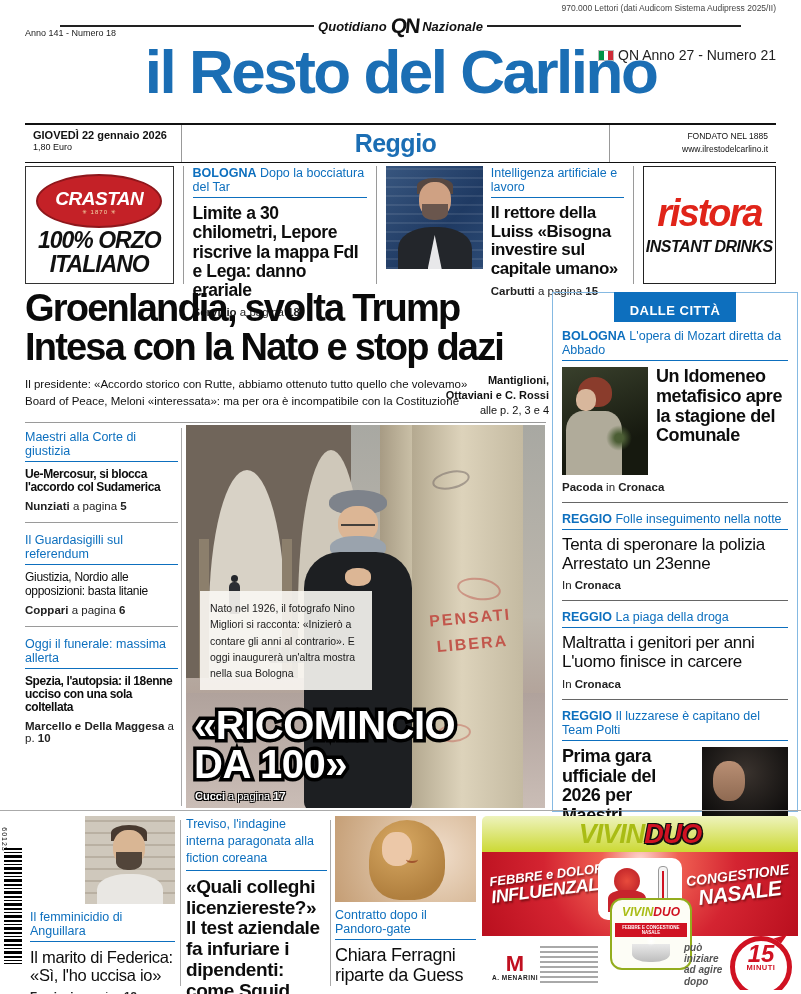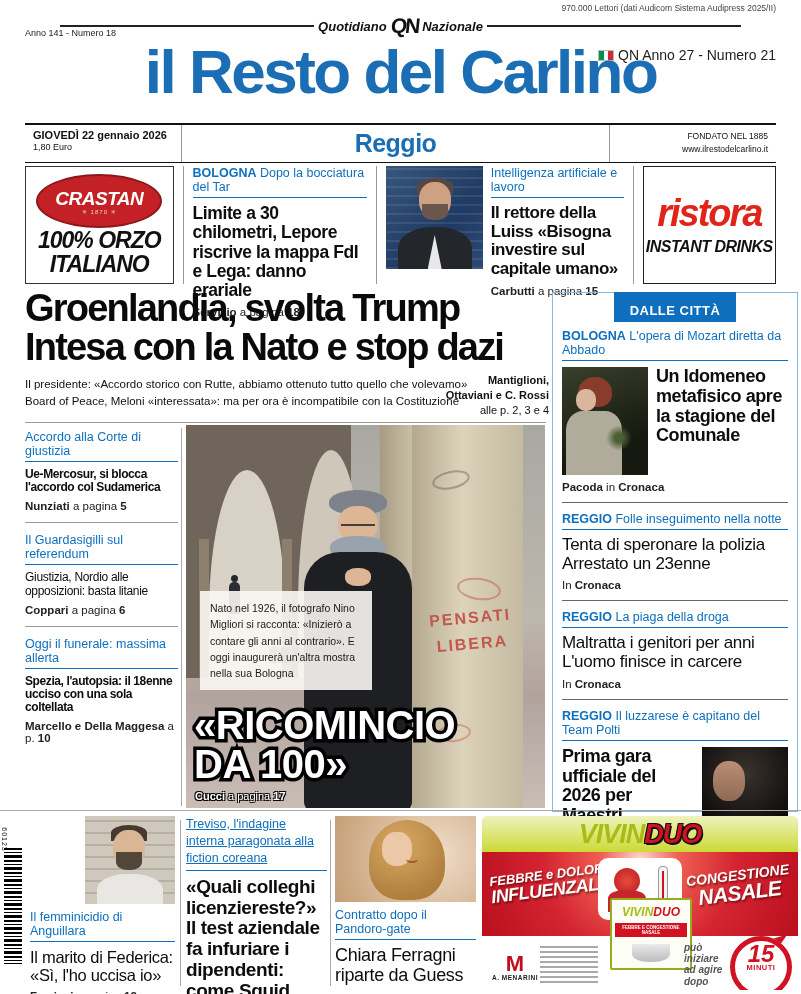--- a/index.html
+++ b/index.html
@@ -136,21 +136,21 @@
   .ph-husband .head{position:absolute;top:14px;left:28px;width:32px;height:36px;background:#d9b694;border-radius:45%;}
   .ph-husband .hair{position:absolute;top:9px;left:26px;width:36px;height:16px;background:#47392f;border-radius:50% 50% 0 0;}
   .ph-husband .beard{position:absolute;top:36px;left:31px;width:26px;height:18px;background:#52453a;border-radius:0 0 45% 45%;}
   .ph-husband .shoulders{position:absolute;bottom:-4px;left:12px;width:66px;height:34px;background:#e9e7e3;border-radius:45% 45% 0 0;}
   .ph-ferragni{width:141px;height:86px;margin-bottom:6px;background:radial-gradient(circle at 72% 45%,#f0ddca 0%,#dcc0a2 45%,#c49d74 100%);}
   .ph-ferragni .hair{position:absolute;top:4px;left:34px;width:76px;height:80px;background:radial-gradient(circle at 40% 30%,#d8a963,#b07f3e 75%);border-radius:50% 50% 40% 40%;}
   .ph-ferragni .face{position:absolute;top:16px;left:62px;width:30px;height:34px;background:#ecc8a8;border-radius:45%;}
   .ph-ferragni .smile{position:absolute;top:40px;left:71px;width:12px;height:5px;border-bottom:2px solid #a0542e;border-radius:50%;}
   .hl-bot{font-size:16.5px;}
   .hl-bot3{font-size:18px;}
-  .kick2{line-height:1.35;text-decoration:underline;}
+  .kick2{line-height:1.35;}
   
   .vivin{position:absolute;top:816px;left:482px;width:316px;height:174px;border-radius:5px;overflow:hidden;}
   .vv-top{position:absolute;top:0;left:0;right:0;height:36px;background:linear-gradient(180deg,#eef3bd,#ccd934);
           display:flex;align-items:center;justify-content:center;}
   .vv-brand-a{font-size:27px;font-weight:900;font-style:italic;letter-spacing:-1px;color:#a9bc14;}
   .vv-brand-b{font-size:27px;font-weight:900;font-style:italic;letter-spacing:-1px;color:#d01222;
               text-shadow:1.5px 1.5px 0 #111,-1px 1px 0 #111,1px -1px 0 #111,-1px -1px 0 #111;}
   .vv-red{position:absolute;top:36px;left:0;right:0;height:84px;
           background:radial-gradient(circle at 50% 10%,#ffd9d2 0%,#ef5f52 22%,#d42431 55%,#b90f1e 100%);}
   .vv-left{position:absolute;top:52px;left:8px;transform:rotate(-7deg);color:#fff;font-style:italic;font-weight:900;line-height:1;text-shadow:1px 2px 2px rgba(60,0,0,0.55);}
@@ -161,21 +161,21 @@
   .vv-head{position:absolute;top:10px;left:16px;width:26px;height:26px;background:radial-gradient(circle,#e84b3c,#b71b24);border-radius:50%;}
   .vv-neck{position:absolute;top:32px;left:10px;width:38px;height:22px;background:#c7242c;border-radius:40% 40% 0 0;}
   .vv-thermo{position:absolute;top:8px;right:14px;width:8px;height:42px;background:#f4f4f4;border:1px solid #999;border-radius:4px;}
   .vv-thermo:before{content:"";position:absolute;left:2.5px;top:4px;width:2px;height:30px;background:#d01222;}
   .vv-bottom{position:absolute;top:120px;left:0;right:0;bottom:0;background:#fff;}
   .menarini{position:absolute;left:10px;top:18px;text-align:center;}
   .menarini .m{color:#c01020;font-size:22px;font-weight:900;line-height:0.9;}
   .menarini .nm{font-size:6.5px;font-weight:700;letter-spacing:0.5px;color:#222;}
   .smallprint{position:absolute;left:58px;top:10px;width:58px;height:38px;
               background:repeating-linear-gradient(180deg,#8c8c8c 0 2px,transparent 2px 5px);opacity:.75;}
-  .vv-pack{position:absolute;left:128px;top:-38px;width:82px;height:72px;background:#fdfdf6;border:2px solid #93ad1e;border-radius:2px;box-sizing:border-box;}
+  .vv-pack{position:absolute;left:128px;top:-38px;width:82px;height:72px;background:#fdfdf6;border:2px solid #93ad1e;border-radius:12px;box-sizing:border-box;}
   .vv-pack .pb{text-align:center;margin-top:5px;font-size:12px;font-weight:900;font-style:italic;}
   .vv-pack .pb .a{color:#a9bc14;} .vv-pack .pb .b{color:#d01222;}
   .vv-pack .strip{margin:4px 3px 0;background:#d01222;color:#fff;font-size:4.5px;font-weight:700;text-align:center;padding:2px 1px;}
   .vv-pack .bowl{margin:7px auto 0;width:38px;height:18px;background:linear-gradient(180deg,#e9e9e9,#bdbdbd);border-radius:0 0 45% 45%;}
   .vv-pack .steam{margin:-26px auto 8px;width:10px;height:10px;background:radial-gradient(circle,#fff,transparent 70%);}
   .vv-claim{position:absolute;right:68px;top:6px;font-size:10px;font-style:italic;font-weight:800;color:#555;line-height:1.12;}
   .vv-15{position:absolute;right:6px;top:0px;width:52px;height:52px;border:5px solid #d01222;border-radius:50%;text-align:center;background:#fff;}
   .vv-15 .n{font-size:24px;font-weight:900;font-style:italic;color:#d01222;line-height:1.05;}
   .vv-15 .lbl{font-size:7.5px;font-weight:900;color:#d01222;letter-spacing:0.5px;margin-top:-3px;}
   .vv-15:before{content:"";position:absolute;top:-10px;right:2px;width:0;height:0;border-left:9px solid transparent;border-bottom:11px solid #d01222;transform:rotate(35deg);}
@@ -265,21 +265,21 @@
     <div class="lead-by">
       <div class="b">Mantiglioni,</div>
       <div class="b">Ottaviani e C. Rossi</div>
       <div>alle p. 2, 3 e 4</div>
     </div>
   </div>
   <div class="lead-rule"></div>
 
   <div class="leftcol">
     <div>
-      <div class="kick">Accordo alla Corte di giustizia</div>
+      <div class="kick">Maestri alla Corte di giustizia</div>
       <div class="hl hl-col">Ue-Mercosur, si blocca l'accordo col Sudamerica</div>
       <div class="by"><span class="b">Nunziati</span><span> a pagina </span><span class="b">5</span></div>
     </div>
     <hr class="lc-hr">
     <div>
       <div class="kick">Il Guardasigilli sul referendum</div>
       <div class="hl hl-col hl-light">Giustizia, Nordio alle opposizioni: basta litanie</div>
       <div class="by"><span class="b">Coppari</span><span> a pagina </span><span class="b">6</span></div>
     </div>
     <hr class="lc-hr">

